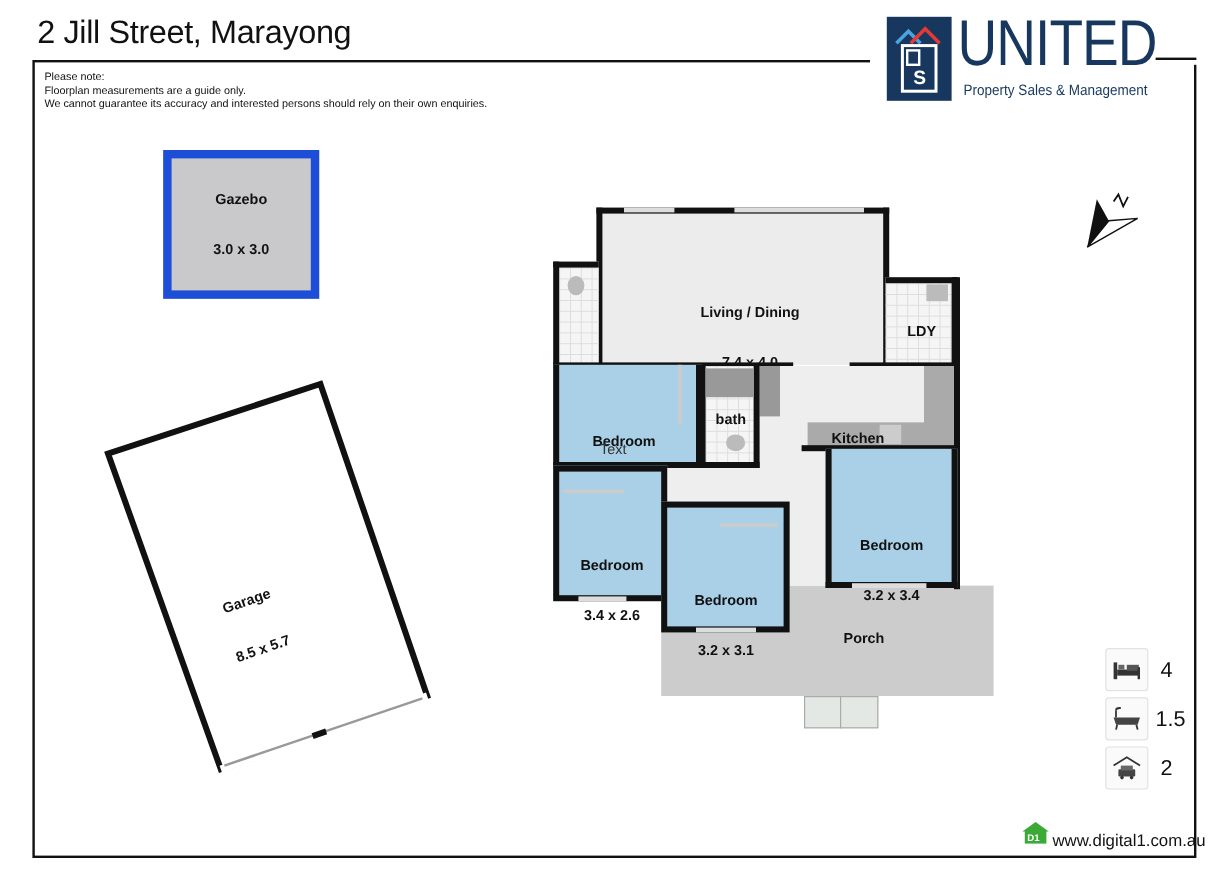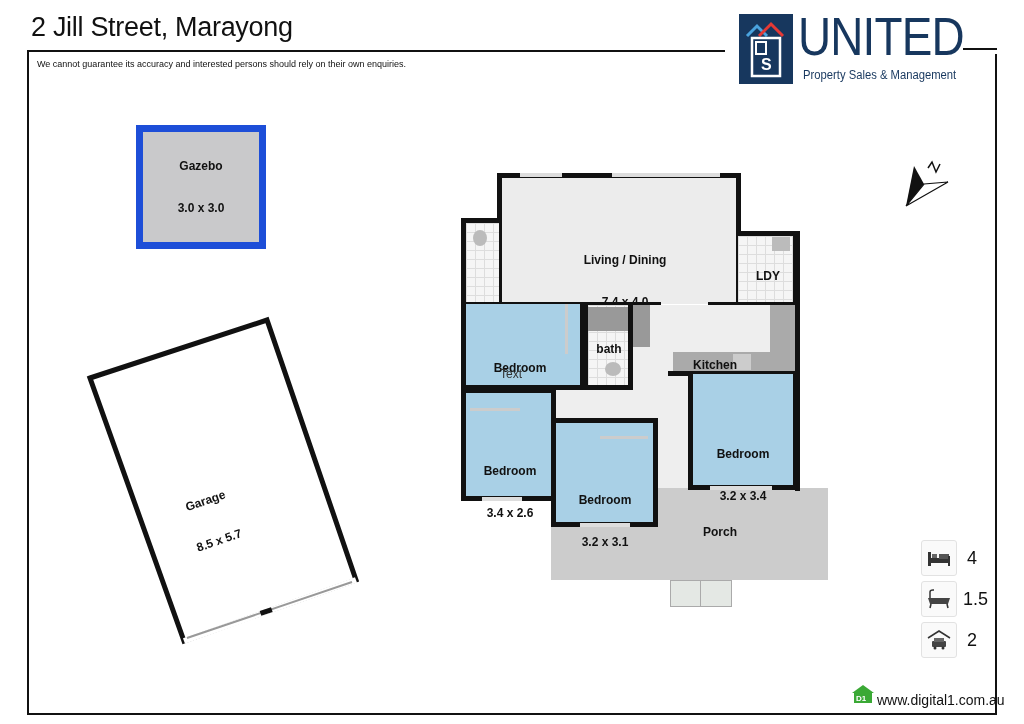--- a/index.html
+++ b/index.html
@@ -19,20 +19,22 @@
 </head>
 <body>
 
 <div class="abs title">2 Jill Street, Marayong</div>
 
 <div class="abs frame"></div>
 <div class="abs" style="left:725px;top:48px;width:280px;height:6px;background:#fff;"></div>
 <div class="abs" style="left:963px;top:48px;width:34px;height:2px;background:#111;"></div>
 
 <div class="abs notes">
+  <div>Please note:</div>
+  <div>Floorplan measurements are a guide only.</div>
   <div>We cannot guarantee its accuracy and interested persons should rely on their own enquiries.</div>
 </div>
 
 <div class="abs logo-box">
   <svg width="54" height="70" viewBox="0 0 54 70">
     <polyline points="8,22 18,12 28,22" fill="none" stroke="#4aa3df" stroke-width="3"></polyline>
     <polyline points="20,22 32,10 44,22" fill="none" stroke="#e53935" stroke-width="3"></polyline>
     <rect x="13" y="24" width="28" height="38" fill="none" stroke="#fff" stroke-width="2.5"></rect>
     <rect x="17" y="28" width="10" height="12" fill="none" stroke="#fff" stroke-width="2"></rect>
     <text x="22" y="56" fill="#fff" font-size="16" font-weight="bold" font-family="Liberation Sans, sans-serif">S</text>

